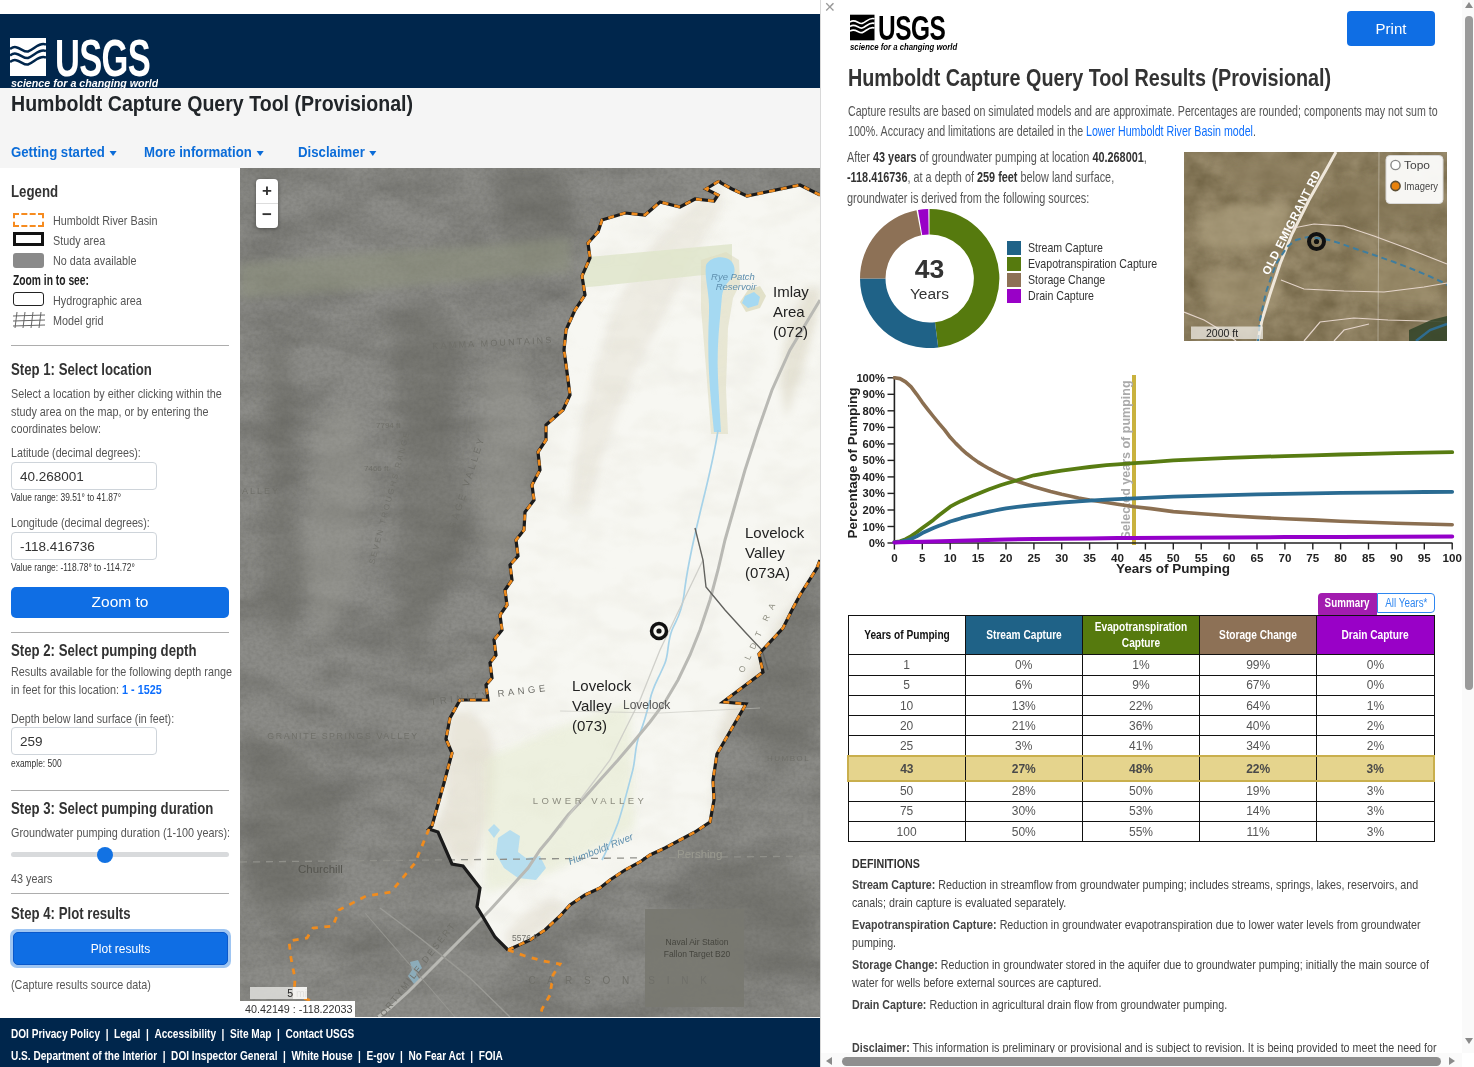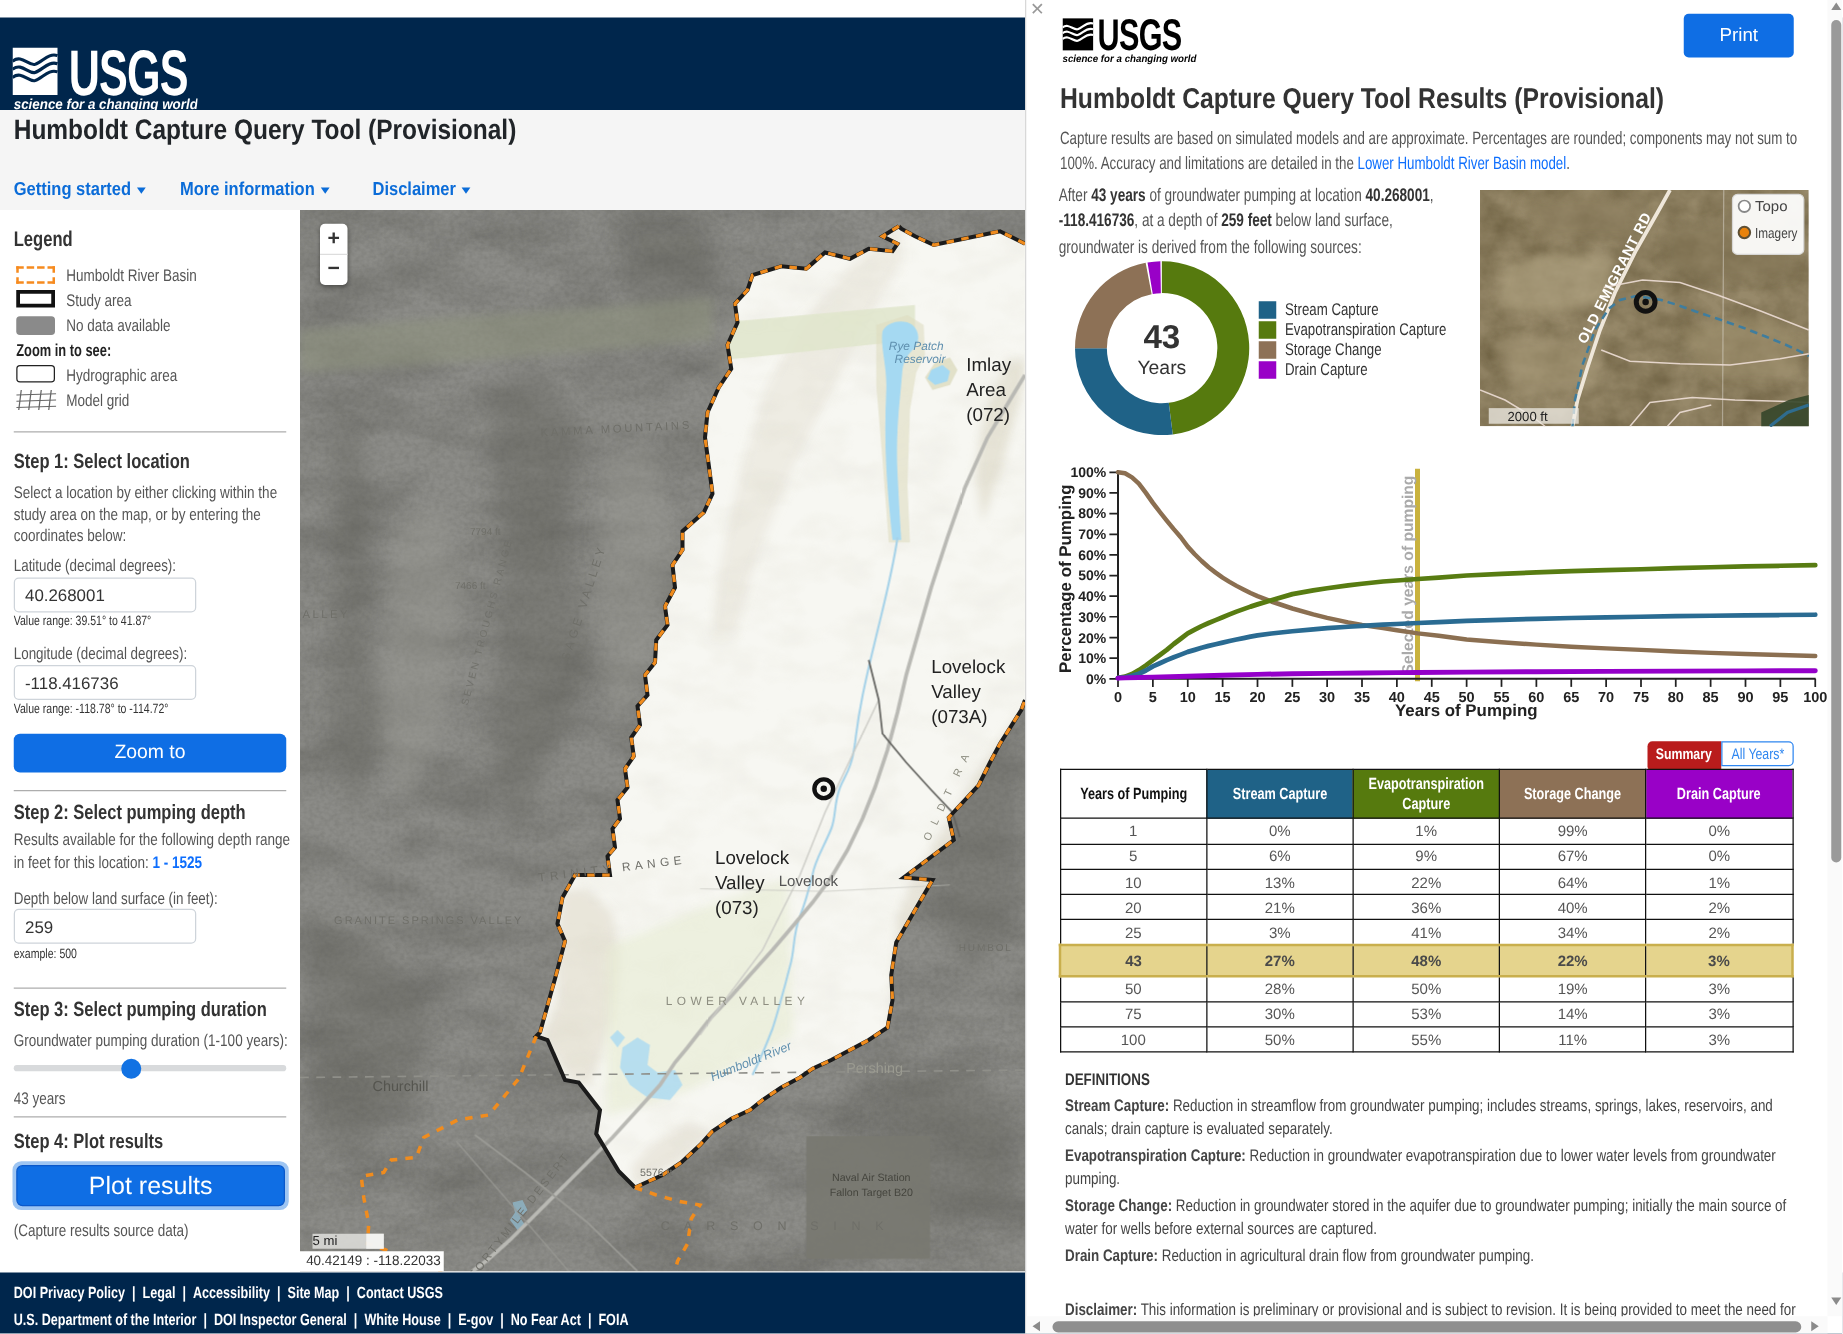--- a/index.html
+++ b/index.html
@@ -110,21 +110,21 @@
     <div class="sm sx s78" style="top:589px;">example: 500</div>
     <div class="hr" style="top:622px;"></div>
     <div class="hd sx s80" style="top:631px;">Step 3: Select pumping duration</div>
     <div class="lbl sx s80" style="top:657px;">Groundwater pumping duration (1-100 years):</div>
     <div class="abs" style="left:11px;top:684px;width:218px;height:5px;border-radius:3px;background:#d8dadc;"></div>
     <div class="abs" style="left:97px;top:679px;width:16px;height:16px;border-radius:50%;background:#1272e3;"></div>
     <div class="lbl sx s80" style="top:703px;">43 years</div>
     <div class="hr" style="top:725px;"></div>
     <div class="hd sx s80" style="top:736px;">Step 4: Plot results</div>
     <div class="abs" style="left:10px;top:761px;width:221px;height:39px;border-radius:7px;background:#9ec5f2;"></div>
-    <div class="bluebtn" style="left:13px;top:764px;width:215px;height:33px;line-height:33px;font-size:20px;border:1px solid #0a58ca;">Plot results</div>
+    <div class="bluebtn" style="left:13px;top:764px;width:215px;height:33px;line-height:33px;font-size:12px;border:1px solid #0a58ca;">Plot results</div>
     <div class="lbl sx s80" style="top:809px;">(Capture results source data)</div>
   </div>
   <div id="map" class="abs" style="left:240px;top:168px;width:580px;height:849px;background:#8e8e8a;">
   <svg width="580" height="849" viewBox="0 0 580 849" style="position:absolute;left:0;top:0;">
     <defs>
       <filter id="rough" x="0" y="0" width="100%" height="100%" color-interpolation-filters="sRGB">
         <feTurbulence type="fractalNoise" baseFrequency="0.012 0.028" numOctaves="4" seed="7" result="n"></feTurbulence>
         <feColorMatrix in="n" type="matrix" values="0 0 0 0 0.38  0 0 0 0 0.38  0 0 0 0 0.36  1.2 0 0 0 -0.45"></feColorMatrix>
         <feComposite operator="in" in2="SourceGraphic"></feComposite>
       </filter>
@@ -261,21 +261,21 @@
     </g>
 
     <circle cx="419" cy="463" r="7.5" fill="none" stroke="#111" stroke-width="3.5"></circle>
     <circle cx="419" cy="463" r="2.6" fill="#111"></circle>
   </svg>
 
   <div class="abs" style="left:16px;top:11px;width:22px;height:49px;background:#fff;border-radius:4px;box-shadow:0 1px 4px rgba(0,0,0,0.4);"></div>
   <div class="abs" style="left:16px;top:11px;width:22px;height:24px;font-size:17px;font-weight:bold;color:#333;text-align:center;line-height:24px;">+</div>
   <div class="abs" style="left:16px;top:35px;width:22px;height:24px;font-size:17px;font-weight:bold;color:#333;text-align:center;line-height:22px;border-top:1px solid #ddd;">−</div>
 
-  <div class="abs" style="left:10px;top:819px;width:57px;height:12px;background:rgba(224,224,221,0.85);font-size:10.5px;color:#222;padding-left:0;line-height:12px;">5 mi<span style="position:absolute;right:0;top:0;width:14px;height:12px;background:rgba(245,245,243,0.9);"></span></div>
+  <div class="abs" style="left:10px;top:819px;width:57px;height:12px;background:rgba(224,224,221,0.85);font-size:10.5px;color:#222;padding-left:0;line-height:12px;text-align:right;">5 mi<span style="position:absolute;right:0;top:0;width:14px;height:12px;background:rgba(245,245,243,0.9);"></span></div>
 
   <div class="abs" style="left:0px;top:833px;width:115px;height:16px;background:#fff;font-size:11px;color:#333;line-height:16px;"><span class="sx s98" style="display:inline-block;padding-left:5px;">40.42149 : -118.22033</span></div>
   </div>
   <div id="footer" class="abs">
     <div style="top:8px;">DOI Privacy Policy&nbsp; | &nbsp;Legal&nbsp; | &nbsp;Accessibility&nbsp; | &nbsp;Site Map&nbsp; | &nbsp;Contact USGS</div>
     <div style="top:30px;">U.S. Department of the Interior&nbsp; | &nbsp;DOI Inspector General&nbsp; | &nbsp;White House&nbsp; | &nbsp;E-gov&nbsp; | &nbsp;No Fear Act&nbsp; | &nbsp;FOIA</div>
   </div>
   <div id="modal" class="abs">
     <div class="t" style="left:3px;top:-1px;font-size:14px;color:#999;">✕</div>
     <svg class="t" style="left:29px;top:13px;" width="108" height="40" viewBox="0 0 108 40">
@@ -431,21 +431,21 @@
           <text x="603.3" y="196.5" text-anchor="middle">95</text>
           <text x="631.2" y="196.5" text-anchor="middle">100</text>
         </g>
 
       <polyline points="73.4,12.8 79.0,13.6 84.6,16.9 90.1,21.9 95.7,29.3 101.3,37.3 106.9,44.6 112.4,51.5 118.0,58.3 123.6,64.8 129.2,72.3 134.8,78.4 140.3,83.8 145.9,88.8 151.5,93.1 157.1,97.1 162.6,100.5 168.2,103.7 173.8,106.6 179.4,109.4 185.0,111.9 196.1,116.2 212.9,121.8 229.6,126.5 240.7,129.3 257.5,132.9 268.6,135.0 285.4,137.5 296.5,139.2 313.3,141.7 330.0,143.6 352.3,146.6 380.2,148.8 408.1,150.7 436.0,152.4 463.9,153.7 491.8,154.9 519.6,156.2 547.5,157.3 575.4,158.2 603.3,159.0 631.2,159.8" fill="none" stroke="#8B6F51" stroke-width="3.6" stroke-linejoin="round" stroke-linecap="round"></polyline>
       <polyline points="73.4,177.2 79.0,176.3 84.6,174.2 90.1,171.1 95.7,167.3 101.3,163.1 106.9,159.0 112.4,154.9 118.0,150.2 123.6,146.0 129.2,141.7 134.8,138.7 140.3,135.9 145.9,133.4 151.5,131.1 157.1,128.8 162.6,126.5 168.2,124.3 173.8,122.3 179.4,120.3 185.0,118.5 196.1,115.2 212.9,110.3 229.6,107.3 240.7,105.6 257.5,103.3 268.6,102.0 285.4,100.2 296.5,99.4 313.3,98.2 330.0,97.1 352.3,95.4 380.2,94.1 408.1,92.9 436.0,91.9 463.9,91.1 491.8,90.4 519.6,89.5 547.5,88.8 575.4,88.1 603.3,87.6 631.2,87.1" fill="none" stroke="#587C12" stroke-width="3.8" stroke-linejoin="round" stroke-linecap="round"></polyline>
       <polyline points="73.4,177.3 79.0,176.8 84.6,175.7 90.1,174.0 95.7,171.4 101.3,168.1 106.9,165.6 112.4,163.1 118.0,160.8 123.6,158.7 129.2,156.5 134.8,154.9 140.3,153.2 145.9,151.7 151.5,150.4 157.1,149.1 162.6,147.8 168.2,146.6 173.8,145.5 179.4,144.3 185.0,143.3 196.1,141.8 212.9,140.0 229.6,138.5 240.7,137.5 257.5,136.4 268.6,135.7 285.4,134.7 296.5,134.2 313.3,133.4 330.0,132.7 352.3,131.7 380.2,130.9 408.1,130.1 436.0,129.4 463.9,128.9 491.8,128.4 519.6,127.9 547.5,127.6 575.4,127.3 603.3,127.0 631.2,126.8" fill="none" stroke="#2A6B92" stroke-width="3.8" stroke-linejoin="round" stroke-linecap="round"></polyline>
       <polyline points="73.4,177.5 79.0,177.3 90.1,177.0 101.3,176.7 129.2,176.0 157.1,175.2 185.0,174.5 212.9,174.0 240.7,173.7 268.6,173.4 296.5,173.1 313.3,173.0 352.3,172.7 408.1,172.4 463.9,172.1 519.6,171.9 575.4,171.7 631.2,171.6" fill="none" stroke="#9400C9" stroke-width="4" stroke-linejoin="round" stroke-linecap="round"></polyline>
     </svg>
 
-    <div class="t" style="left:497px;top:593px;width:59px;height:24px;background:#b91c1c;color:#fff;border-radius:4px 0 0 4px;font-size:12.3px;font-weight:bold;text-align:center;line-height:20px;"><span style="display:inline-block;transform:scaleX(0.8);transform-origin:50% 50%;">Summary</span></div>
+    <div class="t" style="left:497px;top:593px;width:59px;height:24px;background:#a21caf;color:#fff;border-radius:4px 0 0 4px;font-size:12.3px;font-weight:bold;text-align:center;line-height:20px;"><span style="display:inline-block;transform:scaleX(0.8);transform-origin:50% 50%;">Summary</span></div>
     <div class="t" style="left:556px;top:593px;width:58px;height:20px;background:#fff;color:#2e86f0;border:1px solid #2e86f0;border-radius:0 4px 4px 0;font-size:12.3px;text-align:center;line-height:18px;"><span style="display:inline-block;transform:scaleX(0.8);transform-origin:50% 50%;">All Years*</span></div>
 
     <table class="t" id="rtable" style="left:26px;top:615px;">
       <tbody>
           <tr class="hrow">
         <td style="background:#fff;color:#111;"><span>Years of Pumping</span></td>
         <td style="background:#1F6287;"><span>Stream Capture</span></td>
         <td style="background:#567A0E;"><span>Evapotranspiration Capture</span></td>
         <td style="background:#8D7156;"><span>Storage Change</span></td>
         <td style="background:#9901C7;"><span>Drain Capture</span></td>

